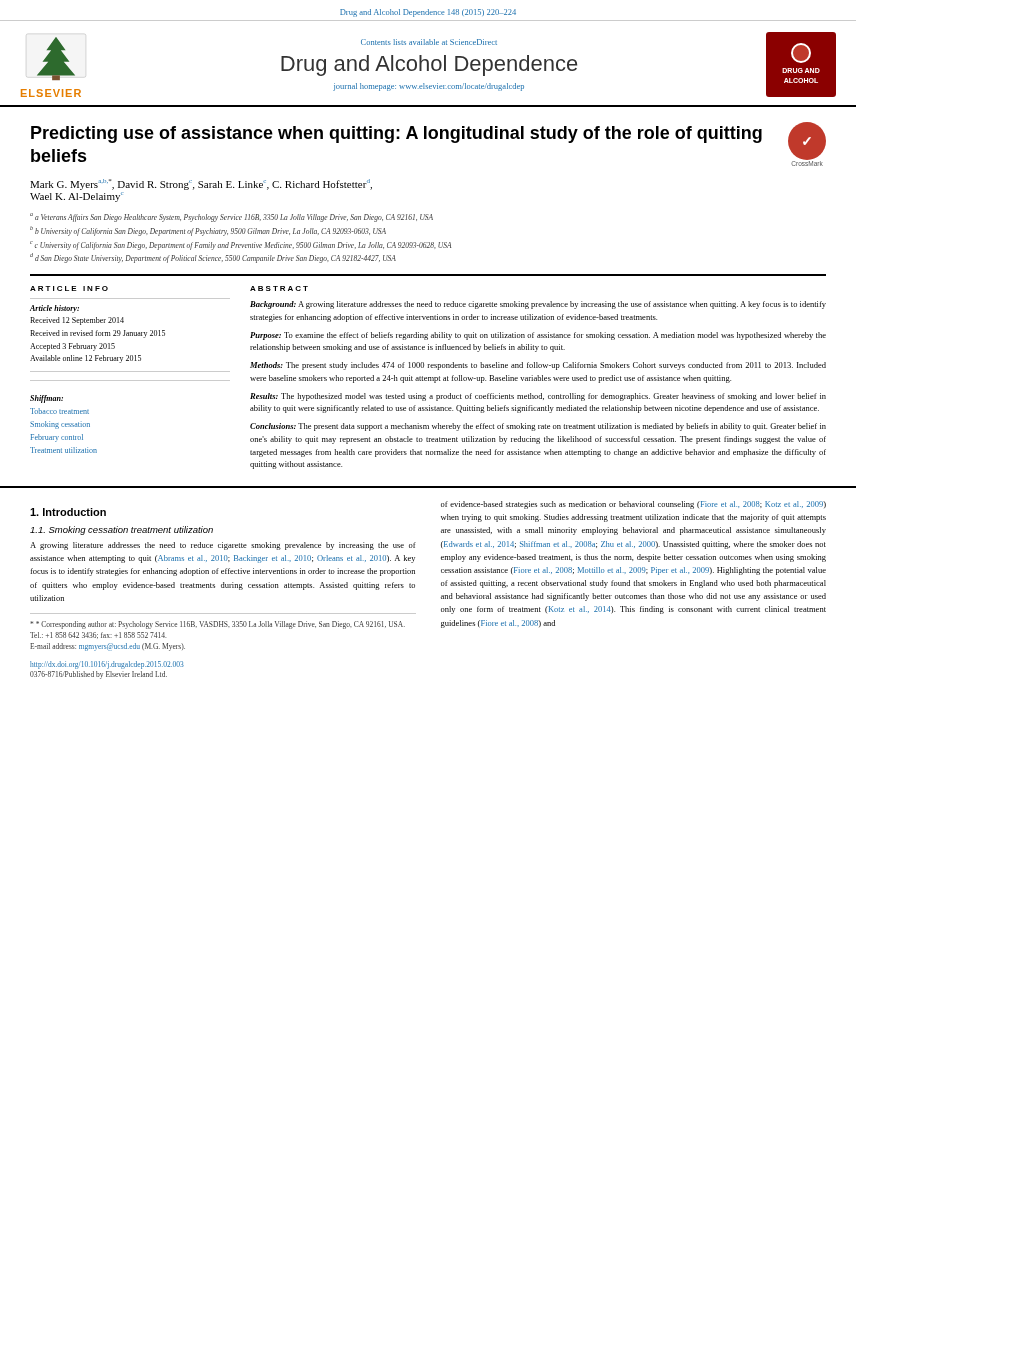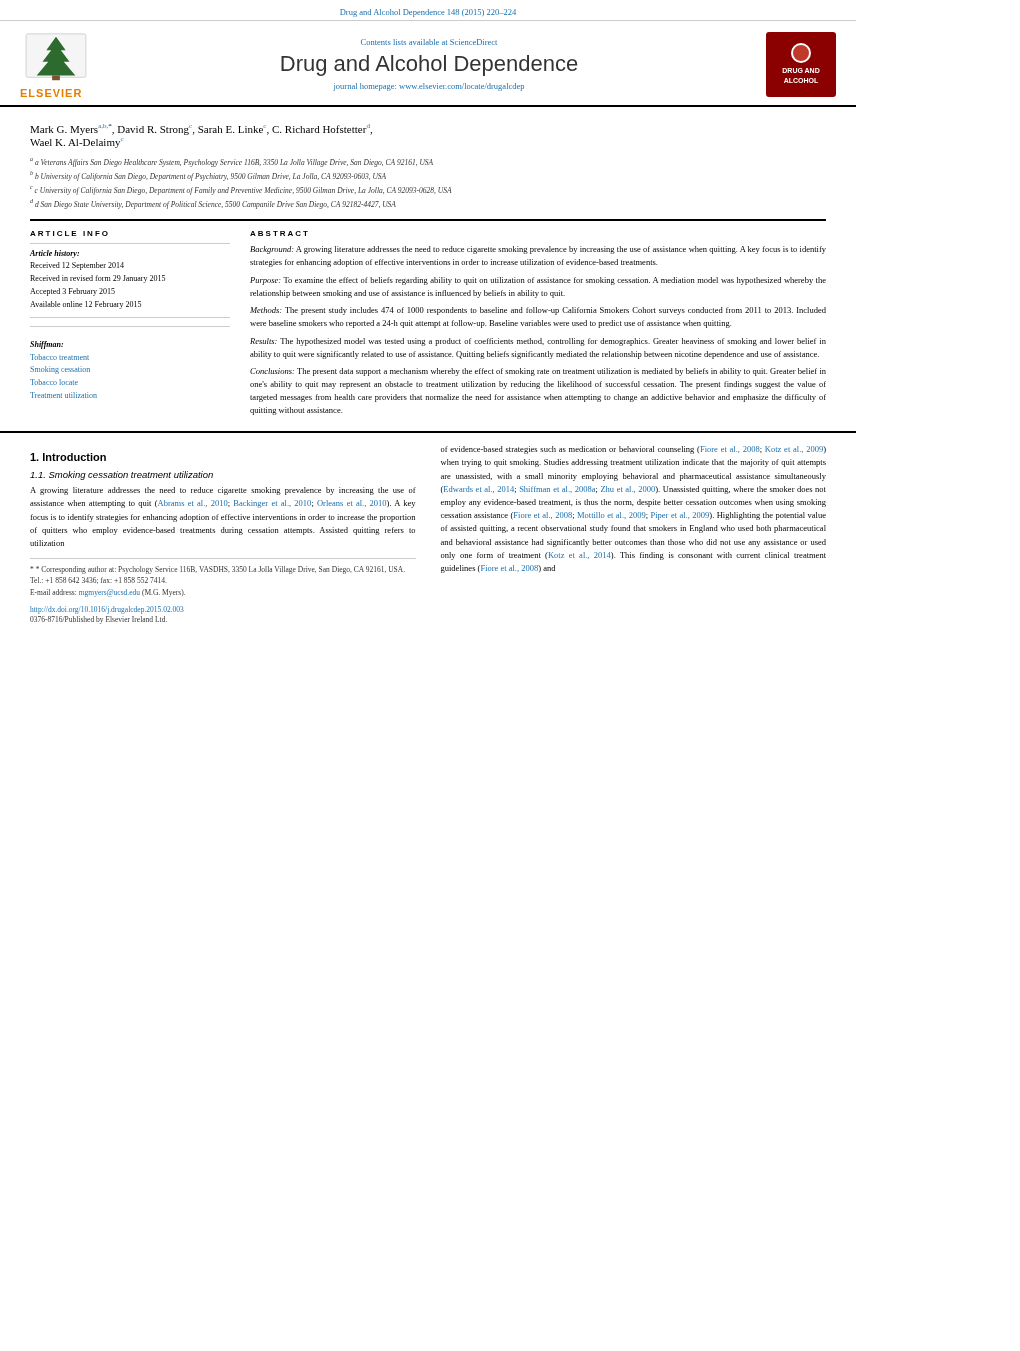--- a/index.html
+++ b/index.html
@@ -245,21 +245,21 @@
     .abstract-text {
       font-size: 8.5px;
       line-height: 1.5;
       text-align: justify;
     }
     .abstract-text p {
       margin-bottom: 5px;
     }
     .abstract-section-label {
       font-style: italic;
-      font-weight: normal;
+      font-weight: bold;
     }
     .published-by {
       text-align: right;
       font-size: 8.5px;
       margin-top: 8px;
     }
 
     
     .body-content {
       padding: 10px 30px 10px 30px;
@@ -360,20 +360,27 @@
     </div>
 
     <div class="drug-alcohol-logo">
       <div class="logo-circle"></div>
       <div class="logo-text">DRUG AND<br>ALCOHOL</div>
     </div>
   </div>
 
   <div class="article-content">
 
+    <div class="article-title-section">
+      <div class="article-main-title">Predicting use of assistance when quitting: A longitudinal study of the role of quitting beliefs</div>
+      <div style="text-align:center; margin-left:10px; flex-shrink:0;">
+        <div class="crossmark-circle">✓</div>
+        <div class="crossmark-label">CrossMark</div>
+      </div>
+    </div>
 
     <div class="authors">
       <span>Mark G. Myers</span><sup><span style="color:#1a6fad;">a,b,</span>*</sup>,
       <span>David R. Strong</span><sup><span style="color:#1a6fad;">c</span></sup>,
       <span>Sarah E. Linke</span><sup><span style="color:#1a6fad;">c</span></sup>,
       <span>C. Richard Hofstetter</span><sup><span style="color:#1a6fad;">d</span></sup>,<br>
       <span>Wael K. Al-Delaimy</span><sup><span style="color:#1a6fad;">c</span></sup>
     </div>
 
     <div class="affiliations">
@@ -397,21 +404,21 @@
             <div>Accepted 3 February 2015</div>
             <div>Available online 12 February 2015</div>
           </div>
         </div>
         <hr class="divider">
         <div class="keywords-box">
           <div class="kw-label">Shiffman:</div>
           <div class="kw-list">
             <div>Tobacco treatment</div>
             <div>Smoking cessation</div>
-            <div>Tobacco locate</div>
+            <div>February control</div>
             <div>Treatment utilization</div>
           </div>
         </div>
       </div>
 
       <div class="abstract-col">
         <h3>ABSTRACT</h3>
         <div class="abstract-text">
           <p>
             <span class="abstract-section-label">Background:</span>

